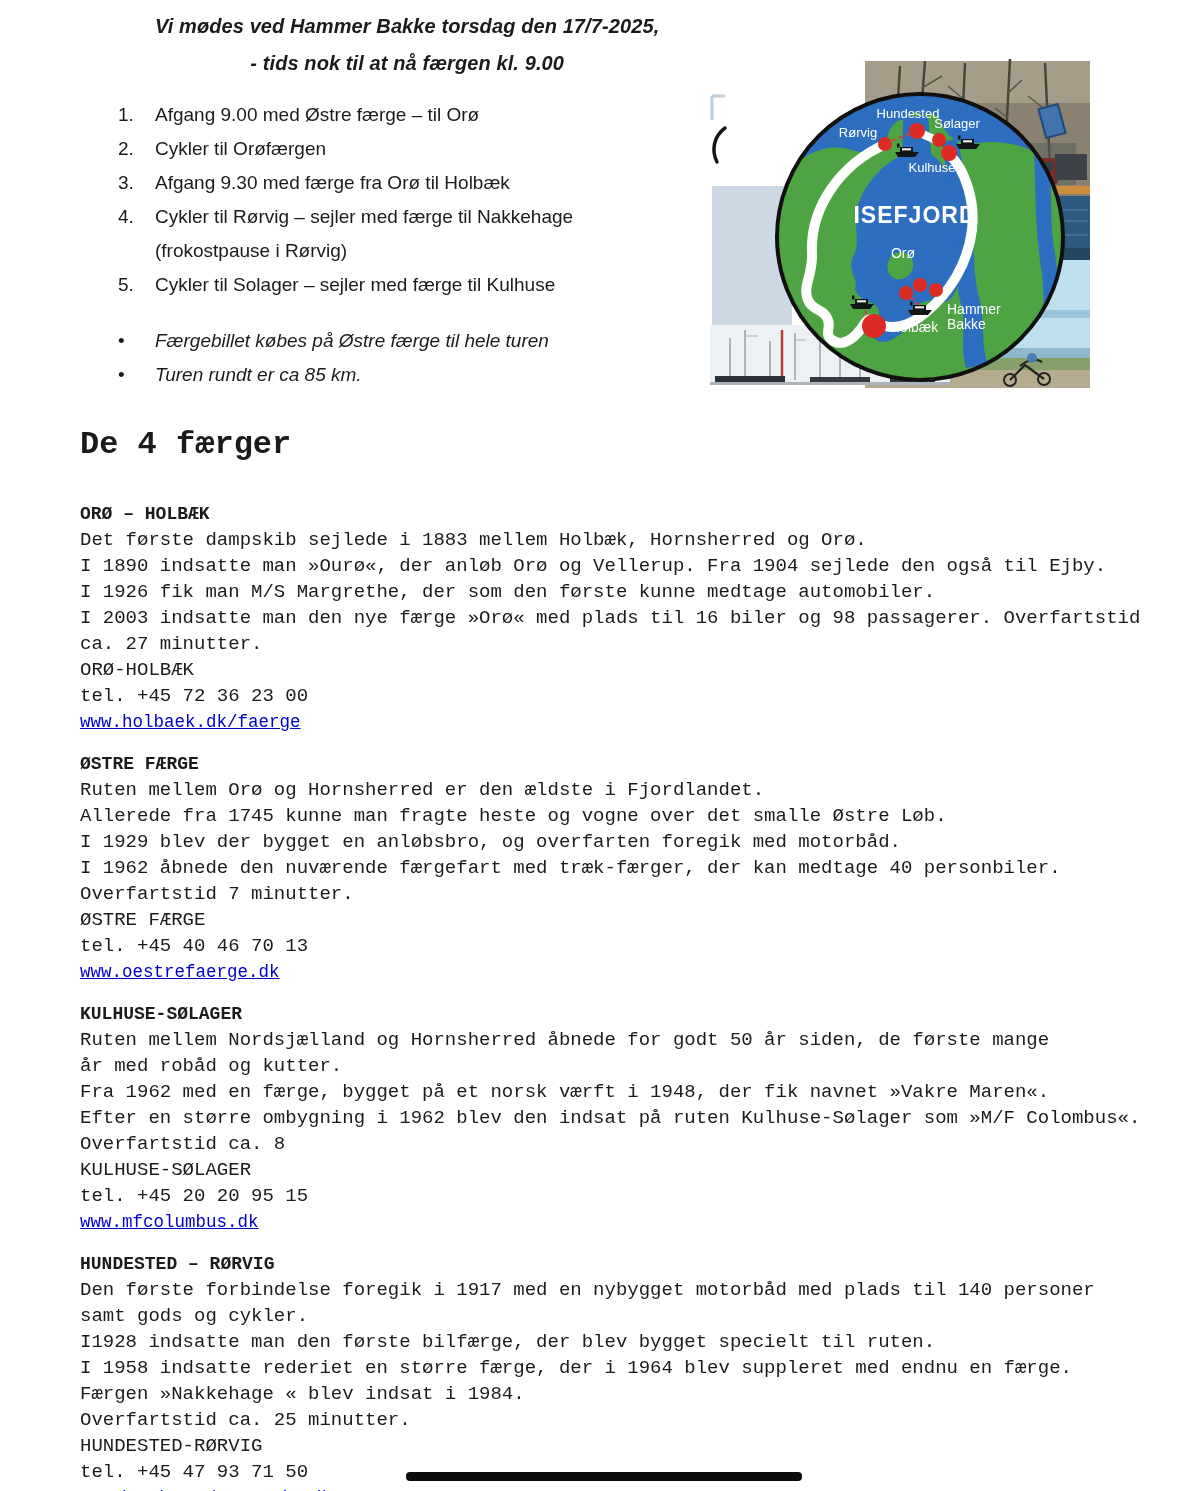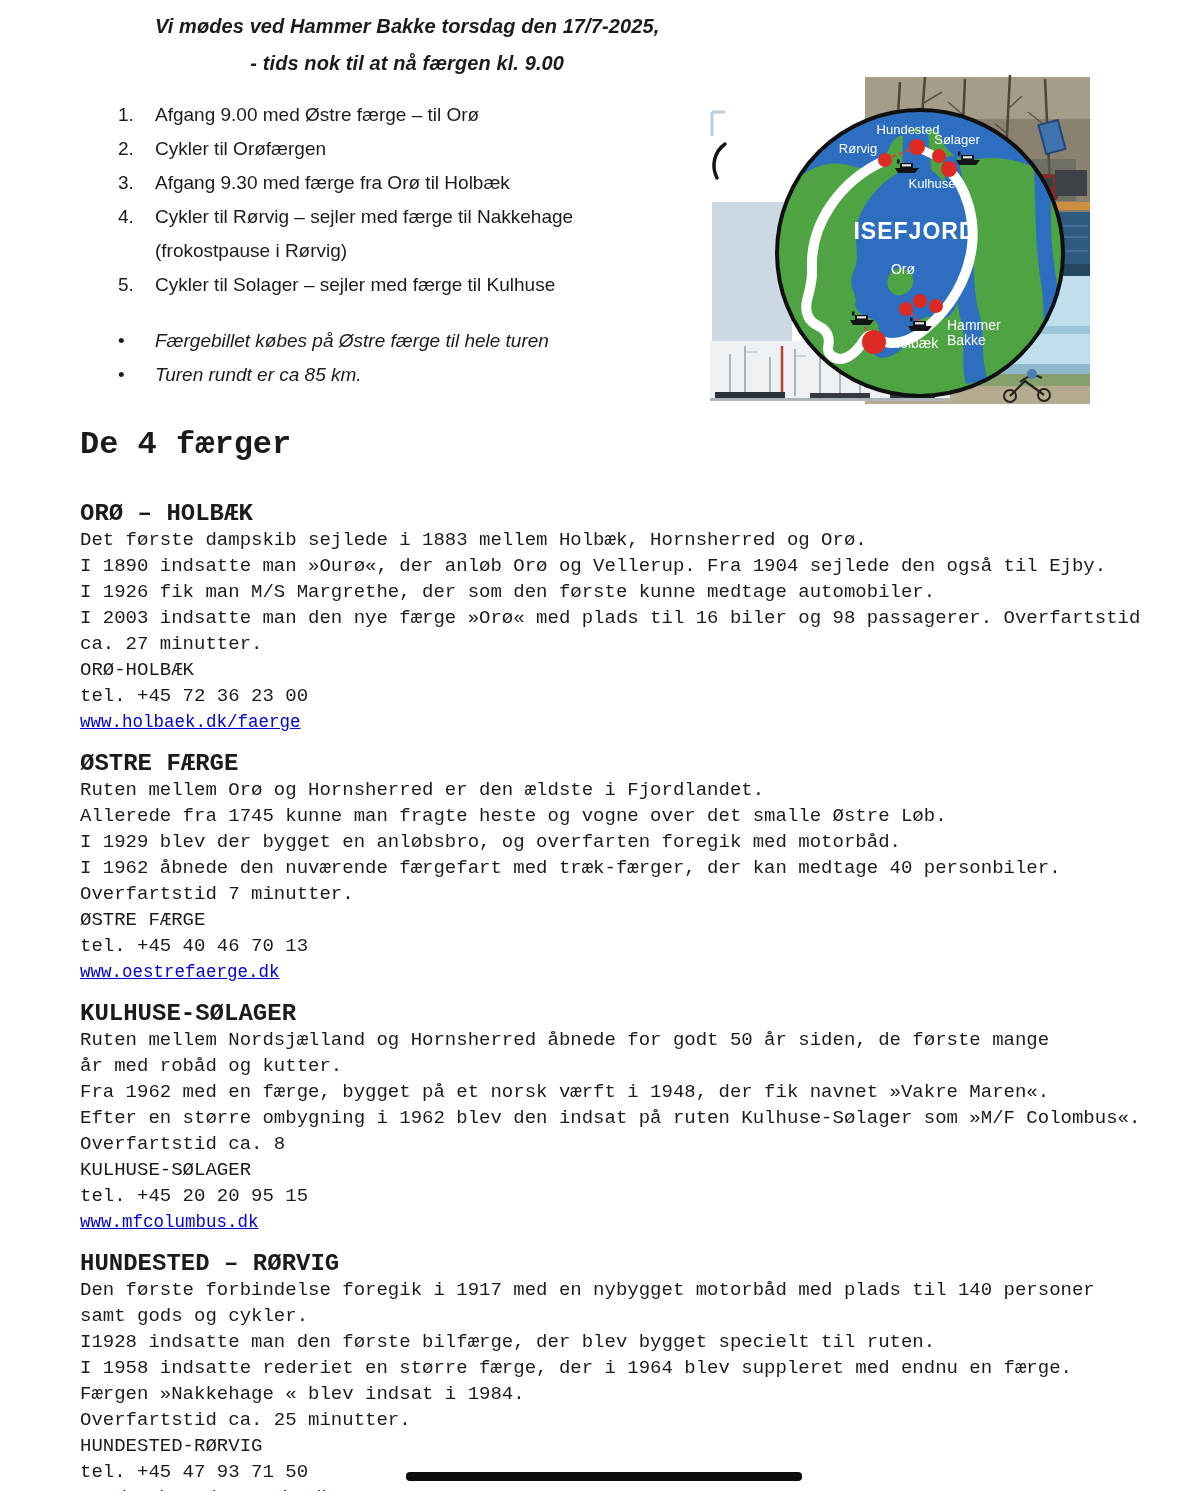--- a/index.html
+++ b/index.html
@@ -12,27 +12,27 @@
   
   .itinerary{position:absolute;left:118px;top:98px;margin:0;padding:0;list-style:none;font-size:19px;}
   .itinerary li{display:flex;line-height:34px;}
   .itinerary .num{width:37px;flex:0 0 37px;}
   .itinerary .txt{width:470px;}
   
   .notes{position:absolute;left:118px;top:324px;margin:0;padding:0;list-style:none;font-size:19px;font-style:italic;}
   .notes li{display:flex;line-height:34px;}
   .notes .marker{width:37px;flex:0 0 37px;font-style:normal;}
   
-  .map-figure{position:absolute;left:710px;top:74px;width:380px;height:332px;margin:0;}
+  .map-figure{position:absolute;left:710px;top:58px;width:380px;height:332px;margin:0;}
   
   .main{position:absolute;left:80px;top:422px;width:1070px;font-family:Liberation Mono, monospace;}
   .main h1{margin:0 0 33px 0;font-size:32px;line-height:46px;font-weight:bold;}
   .ferry-section{margin:0;}
   .ferry-section + .ferry-section{margin-top:16px;}
-  .ferry-section h2{margin:0;font-size:24px;line-height:26px;font-weight:bold;}
+  .ferry-section h2{margin:0;font-size:18px;line-height:26px;font-weight:bold;}
   .ferry-section .line{font-size:19px;line-height:26px;}
   .ferry-section .link{display:inline-block;font-size:17.5px;line-height:26px;color:#0000cc;text-decoration:underline;cursor:pointer;text-align:right;}
   
   .footer-bar{position:absolute;left:406px;top:1472px;width:396px;height:9px;background:#0c0c0c;border-radius:4px;}
   .map-label{fill:#ffffff;}
 </style>
 </head>
 <body>
 
 <div id="page">

